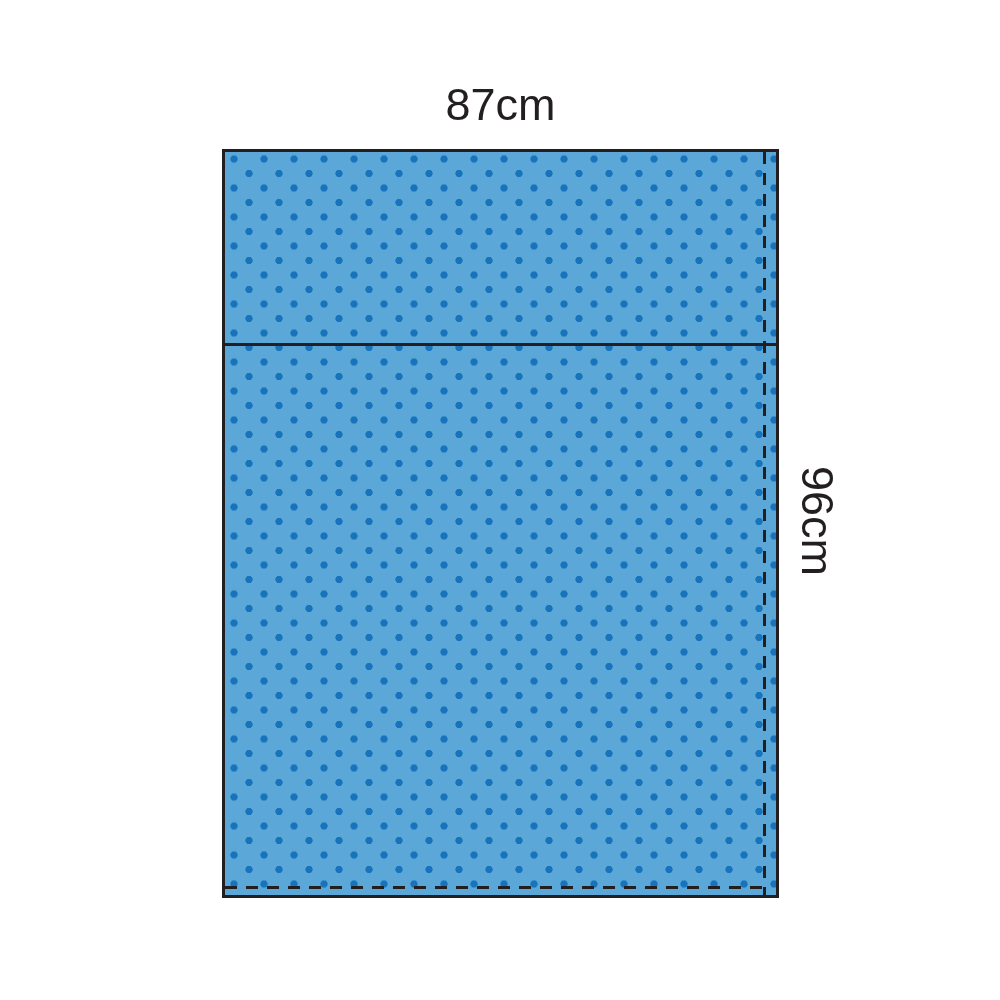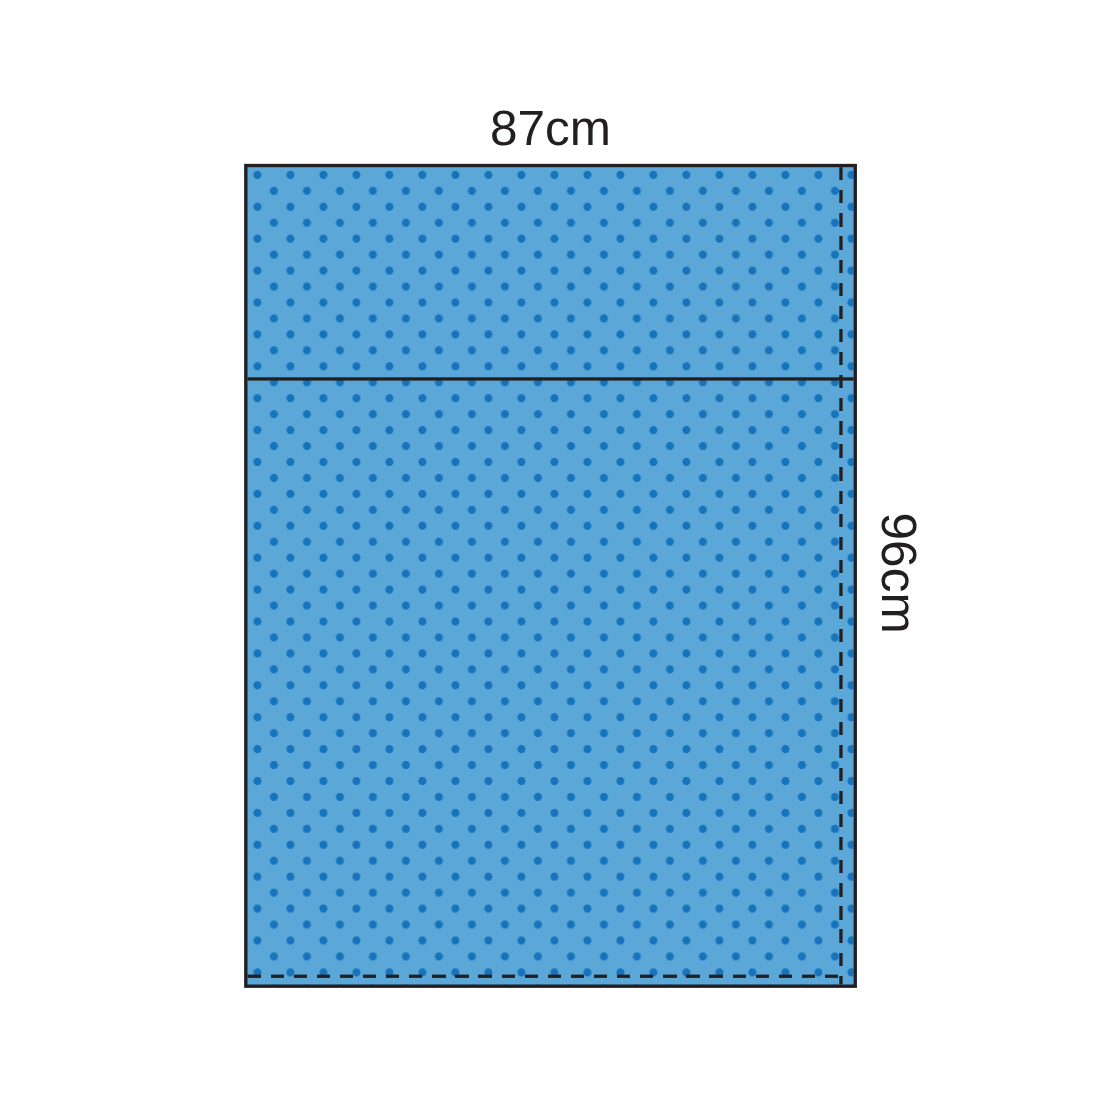--- a/index.html
+++ b/index.html
@@ -75,21 +75,21 @@
     font-size: 45px;
     font-weight: 500;
     letter-spacing: 0;
     line-height: 1.1;
     white-space: nowrap;
     user-select: none;
   }
   .dim-label.width {
     left: 222px;
     width: 557px;
-    top: 92px;
+    top: 80px;
     text-align: center;
   }
   .dim-label.height {
     left: 817px;
     top: 521px;
     transform: translate(-50%, -50%) rotate(90deg);
     transform-origin: center center;
   }
 </style>
 </head>

